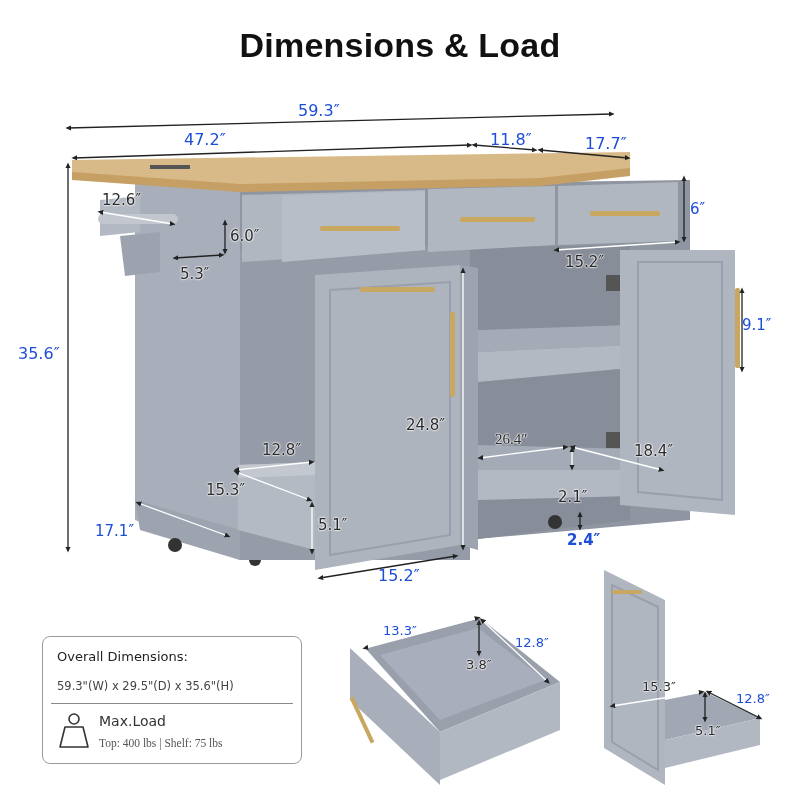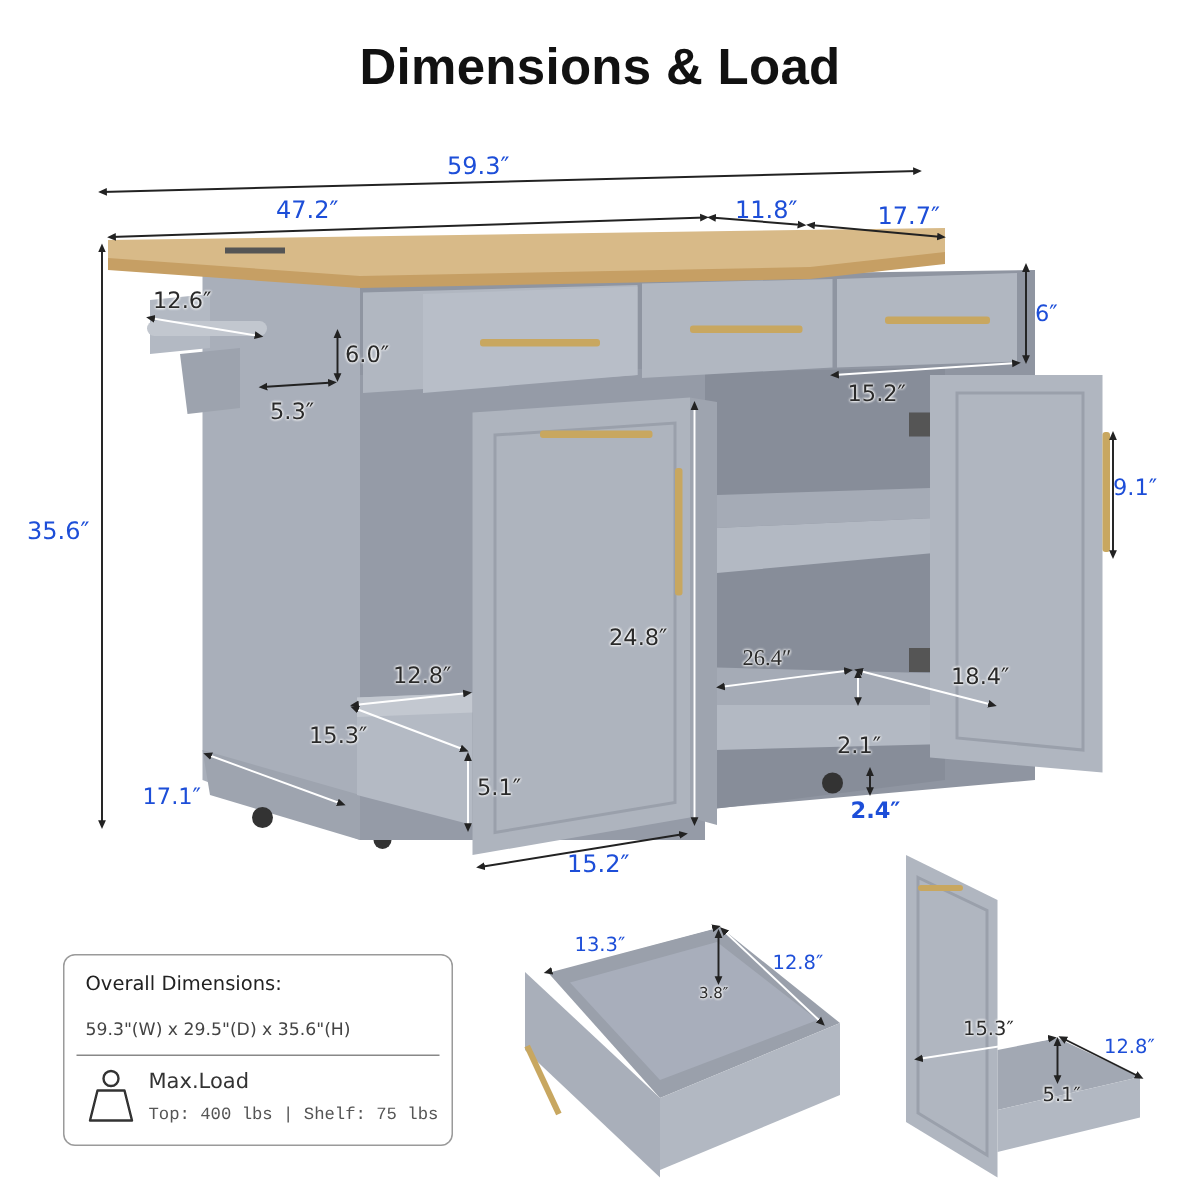--- a/index.html
+++ b/index.html
@@ -7,21 +7,21 @@
     .title { position: absolute; top: 26px; left: 0; width: 800px; text-align: center; font-family: "Liberation Sans", sans-serif; font-weight: bold; font-size: 34px; color: #111; letter-spacing: 0.2px; }
     .dim { position: absolute; font-family: "DejaVu Sans", sans-serif; font-size: 15px; color: #1d4ed8; white-space: nowrap; line-height: 1; }
     .dim.outline { color: #2a2a2a; text-shadow: 0 0 2px #fff, 0 0 2px #fff, 0 0 2px #fff; }
     svg.art { position: absolute; left: 0; top: 0; }
     .infobox { position: absolute; left: 42px; top: 636px; width: 258px; height: 126px; border: 1px solid #9a9a9a; border-radius: 8px; background: #fff; }
     .info-title { position: absolute; left: 14px; top: 12px; font-family: "DejaVu Sans", sans-serif; font-size: 13px; color: #222; }
     .info-dims { position: absolute; left: 14px; top: 42px; font-family: "DejaVu Sans", sans-serif; font-size: 11.5px; color: #444; }
     .info-sep { position: absolute; left: 8px; right: 8px; top: 66px; height: 1px; background: #888; }
     .load-icon { position: absolute; left: 14px; top: 74px; width: 34px; height: 40px; }
     .load-title { position: absolute; left: 56px; top: 76px; font-family: "DejaVu Sans", sans-serif; font-size: 14px; color: #333; }
-    .load-values { position: absolute; left: 56px; top: 100px; font-family: Liberation Mono, monospace; font-size: 11.5px; color: #555; }
+    .load-values { position: absolute; left: 56px; top: 100px; font-family: Liberation Serif, serif; font-size: 11.5px; color: #555; }
   </style>
 </head>
 <body>
 
 <div class="title">Dimensions &amp; Load</div>
 
 <svg class="art" width="800" height="800" viewBox="0 0 800 800">
   <defs>
     <marker id="arr" viewBox="0 0 10 10" refX="5" refY="5" markerWidth="5" markerHeight="5" orient="auto-start-reverse">
       <path d="M0,1 L9,5 L0,9 z" fill="#222"></path>
@@ -132,21 +132,21 @@
 <div class="dim outline" style="left:318px;top:518px;">5.1″</div>
 <div class="dim" style="left:95px;top:492px;margin-top:32px;">17.1″</div>
 <div class="dim" style="left:378px;top:568px;font-size:16px;">15.2″</div>
 <div class="dim outline" style="left:495px;top:432px;font-family:Liberation Serif, serif;">26.4″</div>
 <div class="dim outline" style="left:634px;top:444px;">18.4″</div>
 <div class="dim outline" style="left:558px;top:490px;">2.1″</div>
 <div class="dim" style="left:567px;top:533px;font-weight:bold;">2.4″</div>
 
 <div class="dim" style="left:383px;top:624px;font-size:13px;">13.3″</div>
 <div class="dim" style="left:515px;top:636px;font-size:13px;">12.8″</div>
-<div class="dim outline" style="left:466px;top:658px;font-size:10px;">3.8″</div>
+<div class="dim outline" style="left:466px;top:658px;font-size:13px;">3.8″</div>
 
 <div class="dim outline" style="left:642px;top:680px;font-size:13px;">15.3″</div>
 <div class="dim" style="left:736px;top:692px;font-size:13px;">12.8″</div>
 <div class="dim outline" style="left:695px;top:724px;font-size:13px;">5.1″</div>
 
 <div class="infobox">
   <div class="info-title">Overall Dimensions:</div>
   <div class="info-dims">59.3"(W) x 29.5"(D) x 35.6"(H)</div>
   <div class="info-sep"></div>
   <svg class="load-icon" viewBox="0 0 34 40">

